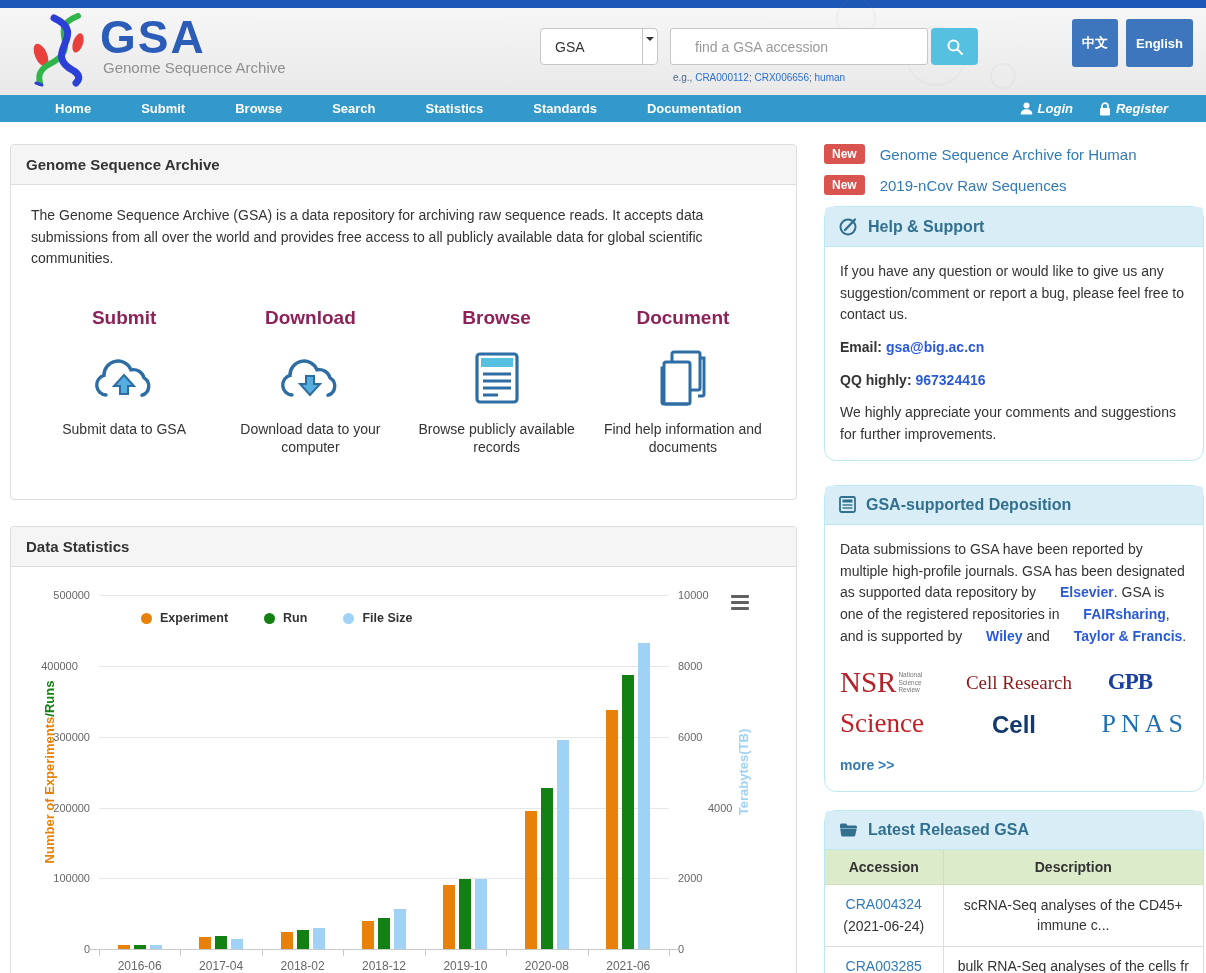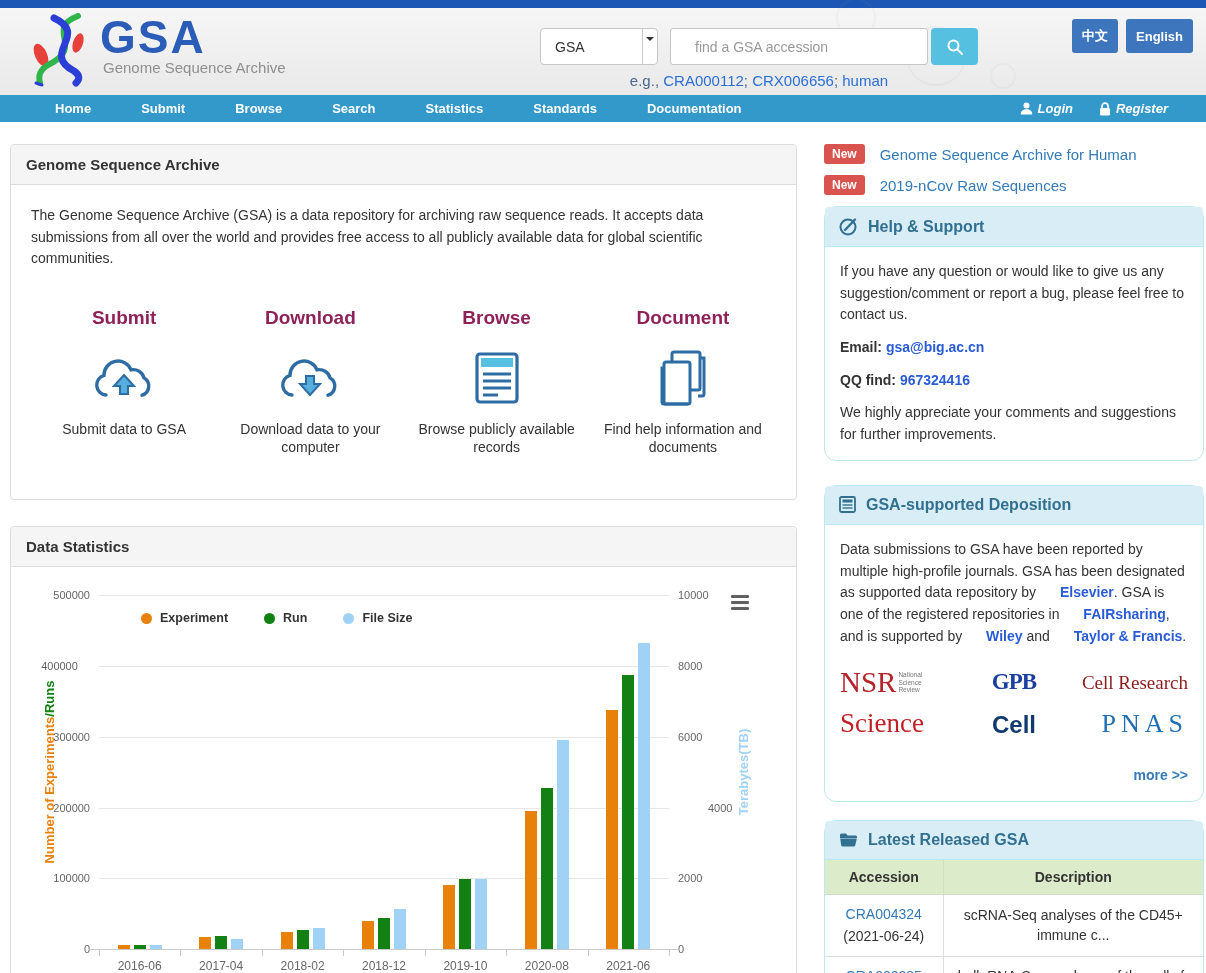--- a/index.html
+++ b/index.html
@@ -18,24 +18,24 @@
   .search-select { width:118px; height:37px; background:#fff; border:1px solid #c6c6c6; border-radius:4px;
     display:flex; align-items:center; position:relative; font-size:14px; color:#333; }
   .search-select .sel-label { padding-left:14px; flex:1; }
   .sel-caret-box { width:15px; height:100%; border-left:1px solid #c6c6c6; position:relative; }
   .sel-caret-box:after { content:""; position:absolute; left:3px; top:8px; border:4px solid transparent; border-top-color:#333; }
   .search-input { width:258px; height:37px; border:1px solid #c6c6c6; border-radius:3px; margin-left:12px;
     padding:0 24px; font-size:14px; color:#14532d; font-family:"Liberation Sans",sans-serif; }
   .search-input::placeholder { color:#999; }
   .search-btn { width:47px; height:37px; margin-left:3px; background:#56c0e0; border:none; border-radius:4px;
     cursor:pointer; display:flex; align-items:center; justify-content:center; }
-  .eg-line { margin-top:7px; text-align:center; font-size:15px; color:#4a688a; }
+  .eg-line { margin-top:7px; text-align:center; font-size:10px; color:#4a688a; }
   .eg-line a { color:#2a6fd4; text-decoration:none; }
   .lang-wrap { position:absolute; right:13px; top:11px; display:flex; gap:8px; }
-  .lang-btn { background:#3e76bd; color:#fff; font-size:13px; font-weight:bold; padding:8px 10px;
+  .lang-btn { background:#3e76bd; color:#fff; font-size:13px; font-weight:bold; padding:15px 10px;
     border-radius:3px; border:none; cursor:pointer; }
   
   .nav { height:27px; background:#3398ca; display:flex; align-items:center; padding-left:30px; }
   .nav-item { color:#fff; font-size:13px; font-weight:bold; padding:0 25px; line-height:27px; cursor:pointer; }
   .nav-right { margin-left:auto; display:flex; align-items:center; gap:26px; padding-right:38px; }
   .nav-auth { color:#fff; font-size:13px; font-weight:bold; font-style:italic; display:flex; align-items:center; gap:5px; cursor:pointer; }
   
   .content { display:flex; padding:22px 10px 0 10px; gap:27px; }
   .main-col { width:787px; flex:0 0 787px; }
   .side-col { width:380px; flex:0 0 380px; }
@@ -85,22 +85,22 @@
   .journal { width:33.33%; height:42px; display:flex; align-items:center; cursor:pointer; }
   .j-c { justify-content:center; }
   .j-r { justify-content:flex-end; }
   .logo-nsr { font-family:"Liberation Serif",serif; color:#b4232a; font-size:29px; display:flex; align-items:center; }
   .logo-nsr .nsr-sub { font-size:6.5px; color:#777; line-height:1.15; margin-left:2px; font-family:"Liberation Sans",sans-serif; }
   .logo-gpb { color:#1b3f9e; font-size:23px; font-weight:bold; font-family:"Liberation Serif",serif; letter-spacing:-1px; }
   .logo-cellres { font-family:"Liberation Serif",serif; color:#8b1c1c; font-size:19px; }
   .logo-science { font-family:"Liberation Serif",serif; color:#c01f25; font-size:27px; }
   .logo-cell { color:#123a6d; font-size:24px; font-weight:bold; }
   .logo-pnas { font-family:"Liberation Serif",serif; color:#1f6fb2; font-size:26px; letter-spacing:5px; }
-  .more-link { display:block; text-align:right; color:#337ab7; font-weight:bold; font-size:14px;
-    margin-top:20px; text-decoration:none; cursor:pointer; }
+  .more-link { display:block; color:#337ab7; font-weight:bold; font-size:14px;
+    margin-top:10px; text-decoration:none; cursor:pointer; }
   .latest-panel { margin-top:18px; }
   .latest-table { width:100%; border-collapse:collapse; font-size:14px; }
   .latest-table th { background:#dcecca; border:1px solid #d0dfc0; border-top:none; padding:9px 6px; color:#333; text-align:center; }
   .latest-table th:first-child { border-left:none; width:118px; }
   .latest-table th:last-child { border-right:none; }
   .latest-table td { border:1px solid #ddd; border-top:none; padding:10px 8px; text-align:center; color:#333; line-height:1.4; }
   .latest-table td:first-child { border-left:none; }
   .latest-table td:last-child { border-right:none; }
   .acc-link { color:#337ab7; text-decoration:none; cursor:pointer; }
   .acc-date { color:#333; margin-top:2px; }
@@ -356,21 +356,21 @@
         </svg>
         <span>Help &amp; Support</span>
       </div>
       <div class="info-body">
         <div>If you have any question or would like to give us any suggestion/comment or report a bug, please feel free to contact us.</div>
         <div class="contact-line">
           <span>Email:</span>
           <a>gsa@big.ac.cn</a>
         </div>
         <div class="contact-line">
-          <span>QQ find:</span>
+          <span>QQ highly:</span>
           <a>967324416</a>
         </div>
         <div class="mt10">We highly appreciate your comments and suggestions for further improvements.</div>
       </div>
     </div>
 
     <div class="info-panel dep-panel">
       <div class="info-heading">
         <svg width="17" height="17" viewBox="0 0 17 17">
           <rect x="1" y="1" width="15" height="15" rx="1.5" fill="none" stroke="#31708f" stroke-width="1.8"></rect>
@@ -379,25 +379,25 @@
           <line x1="3.5" y1="12" x2="13.5" y2="12" stroke="#31708f" stroke-width="1.4"></line>
         </svg>
         <span>GSA-supported Deposition</span>
       </div>
       <div class="info-body">
         <div id="dep-text">Data submissions to GSA have been reported by multiple high-profile journals. GSA has been designated as supported data repository by <a class="dep-link">Elsevier</a>. GSA is one of the registered repositories in <a class="dep-link">FAIRsharing</a>, and is supported by <a class="dep-link">Wiley</a> and <a class="dep-link">Taylor &amp; Francis</a>.</div>
         <div class="journals" id="journals">
             <div class="journal">
               <span class="logo-nsr">NSR<span class="nsr-sub">National<br>Science<br>Review</span></span>
             </div>
+            <div class="journal j-r">
+              <span class="logo-cellres">Cell Research</span>
+            </div>
             <div class="journal j-c">
               <span class="logo-gpb">GPB</span>
-            </div>
-            <div class="journal j-r">
-              <span class="logo-cellres">Cell Research</span>
             </div>
             <div class="journal">
               <span class="logo-science">Science</span>
             </div>
             <div class="journal j-c">
               <span class="logo-cell">Cell</span>
             </div>
             <div class="journal j-r">
               <span class="logo-pnas">PNAS</span>
             </div>

